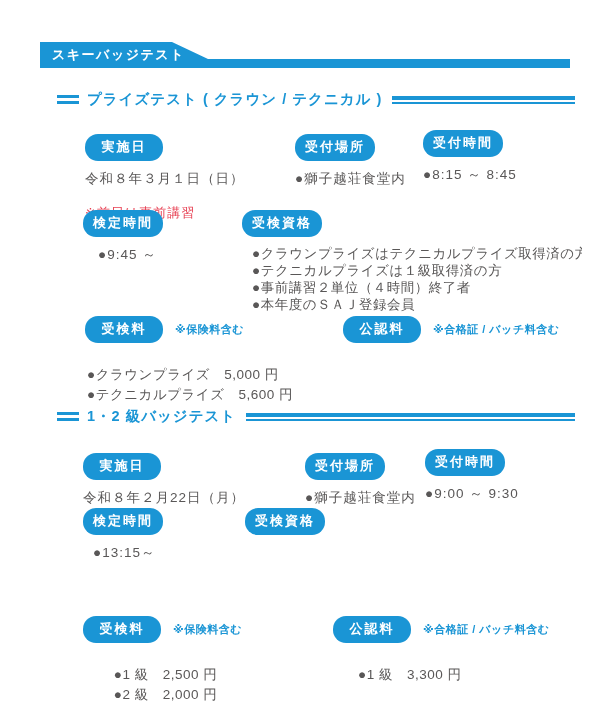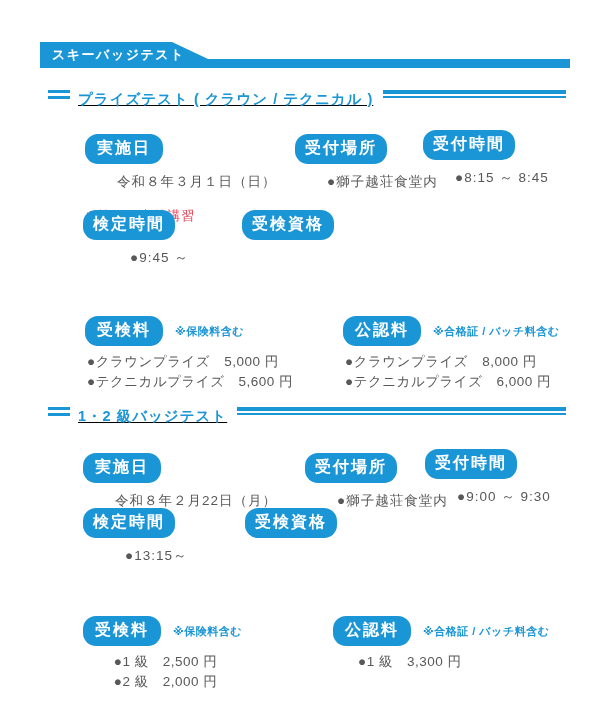--- a/index.html
+++ b/index.html
@@ -16,51 +16,51 @@
     position:absolute;left:40px;top:42px;width:530px;height:26px;
     background:var(--accent);
     clip-path:polygon(0 0,132px 0,168px 17px,100% 17px,100% 100%,0 100%);
   }
   .banner-title{
     display:block;padding-left:12px;line-height:25px;
     color:#fff;font-size:13px;font-weight:bold;letter-spacing:1.5px;
   }
 
   
-  .sec-header{position:absolute;left:48px;width:518px;display:flex;align-items:flex-start;text-decoration:underline;}
+  .sec-header{position:absolute;left:57px;width:518px;display:flex;align-items:center;}
   .sec-dash{width:22px;display:flex;flex-direction:column;gap:3px;flex:none;}
   .sec-dash i{display:block;height:3px;background:var(--accent);}
   .sec-title{
     color:var(--accent);font-size:14.5px;font-weight:bold;letter-spacing:1px;
     margin:0 10px 0 8px;white-space:nowrap;
   }
   .sec-rule{flex:1;display:flex;flex-direction:column;}
   .sec-rule .t{display:block;height:4px;background:var(--accent);}
   .sec-rule .g{display:block;height:2px;}
   .sec-rule .b{display:block;height:2px;background:var(--accent);}
 
   
   .group{position:absolute;}
   .pill{
     display:inline-block;min-width:78px;box-sizing:border-box;
     background:var(--accent);color:#fff;
-    font-size:16px;font-weight:bold;letter-spacing:2px;
+    font-size:13px;font-weight:bold;letter-spacing:2px;
     text-align:center;padding:4px 10px 5px;border-radius:13px;
   }
   .pill-row{display:flex;align-items:center;}
   .note{color:var(--accent);font-size:11px;font-weight:bold;margin-left:12px;letter-spacing:0.5px;}
-  .val{color:var(--text);font-size:13.5px;letter-spacing:1px;margin-top:9px;white-space:nowrap;margin-left:32px;}
+  .val{color:var(--text);font-size:13.5px;letter-spacing:1px;margin-top:9px;white-space:nowrap;}
   .red-note{color:var(--red);font-size:13px;font-weight:normal;letter-spacing:1px;margin-top:16px;}
   .lines p{margin:0;color:var(--text);font-size:13.5px;letter-spacing:0.5px;white-space:nowrap;}
   .qual-lines{margin-top:8px;}
   .qual-lines p{line-height:17px;}
   .qual-lines2{margin-top:10px;}
   .qual-lines2 p{line-height:19px;}
   .qual-lines2 p.indent{padding-left:12px;}
-  .price-lines{margin-top:6px;}
+  .price-lines{margin-top:22px;}
   .price-lines p{line-height:20px;}
   .ind2{padding-left:2px;}
   .ind6{padding-left:6px;text-align:center;}
   .ind10{padding-left:10px;}
   .ind15{padding-left:15px;}
   .ind25{padding-left:25px;}
 </style>
 </head>
 <body>
 
@@ -99,41 +99,43 @@
     <div class="val">●8:15 ～ 8:45</div>
   </div>
 
   <div class="group" style="left:83px;top:210px;">
     <span class="pill">検定時間</span>
     <div class="val ind15">●9:45 ～</div>
   </div>
 
   <div class="group" style="left:242px;top:210px;">
     <span class="pill">受検資格</span>
+    <div class="lines qual-lines ind10">
+      <p>●クラウンプライズはテクニカルプライズ取得済の方</p>
+      <p>●テクニカルプライズは１級取得済の方</p>
+      <p>●事前講習２単位（４時間）終了者</p>
+      <p>●本年度のＳＡＪ登録会員</p>
+    </div>
   </div>
 
   <div class="group" style="left:85px;top:316px;">
     <div class="pill-row">
       <span class="pill">受検料</span>
       <span class="note">※保険料含む</span>
     </div>
     <div class="lines price-lines ind2">
       <p>●クラウンプライズ　5,000 円</p>
       <p>●テクニカルプライズ　5,600 円</p>
     </div>
   </div>
 
   <div class="group" style="left:343px;top:316px;">
     <div class="pill-row">
       <span class="pill">公認料</span>
       <span class="note">※合格証 / バッチ料含む</span>
-    </div>
-    <div class="lines price-lines ind2">
-      <p>●クラウンプライズ　8,000 円</p>
-      <p>●テクニカルプライズ　6,000 円</p>
     </div>
   </div>
 
   <div class="sec-header" style="top:407px;">
     <span class="sec-dash">
         <i></i>
         <i></i>
       </span>
     <span class="sec-title">1・2 級バッジテスト</span>
     <span class="sec-rule">

